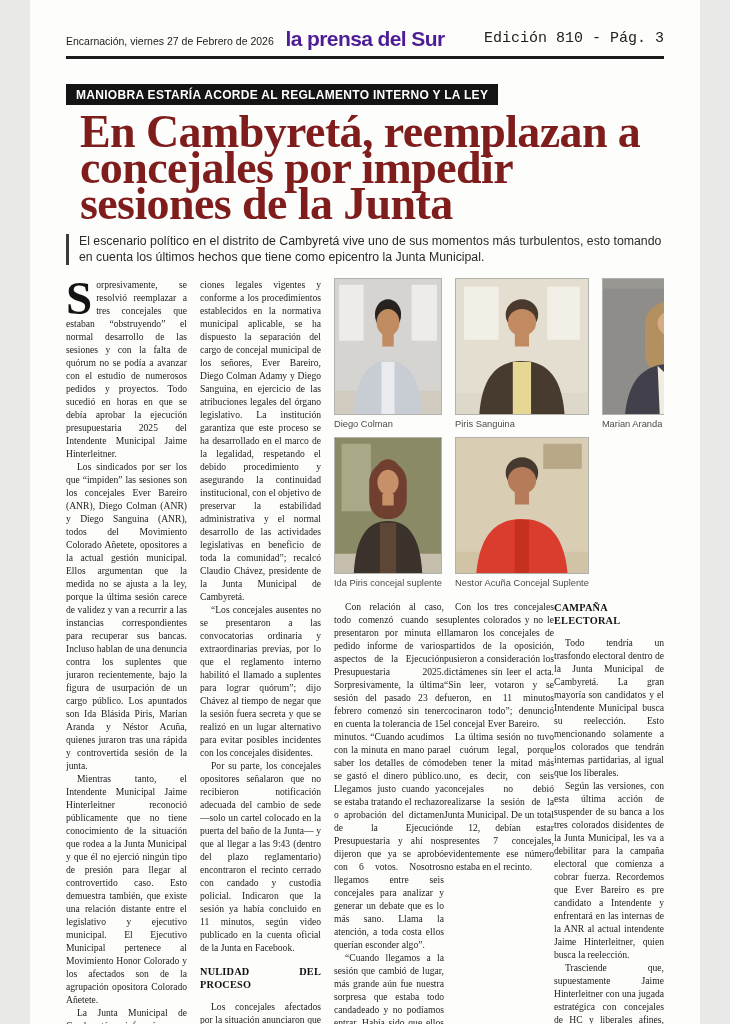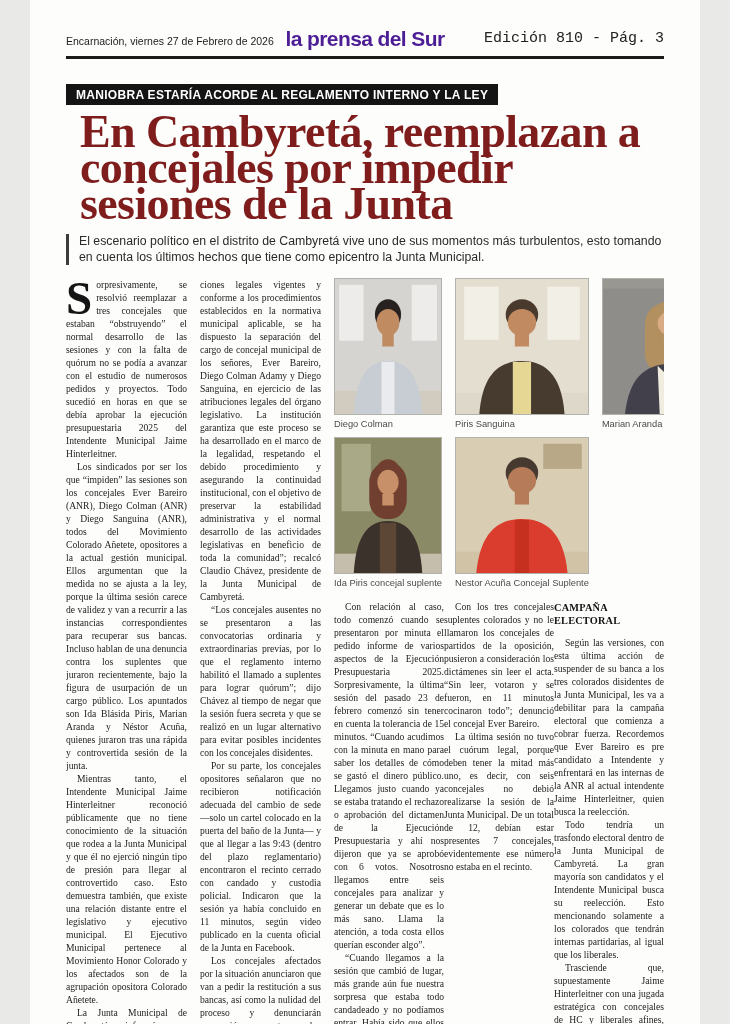--- a/index.html
+++ b/index.html
@@ -85,20 +85,21 @@
       <p>Los sindicados por ser los que “impiden” las sesiones son los concejales Ever Bareiro (ANR), Diego Colman (ANR) y Diego Sanguina (ANR), todos del Movimiento Colorado Añetete, opositores a la actual gestión municipal. Ellos argumentan que la medida no se ajusta a la ley, porque la última sesión carece de validez y van a recurrir a las instancias correspondientes para recuperar sus bancas. Incluso hablan de una denuncia contra los suplentes que juraron recientemente, bajo la figura de usurpación de un cargo público. Los apuntados son Ida Blásida Piris, Marian Aranda y Néstor Acuña, quienes juraron tras una rápida y controvertida sesión de la junta.</p>
       <p>Mientras tanto, el Intendente Municipal Jaime Hinterleitner reconoció públicamente que no tiene conocimiento de la situación que rodea a la Junta Municipal y que él no ejerció ningún tipo de presión para llegar al controvertido caso. Esto demuestra también, que existe una relación distante entre el legislativo y ejecutivo municipal. El Ejecutivo Municipal pertenece al Movimiento Honor Colorado y los afectados son de la agrupación opositora Colorado Añetete.</p>
       <p>La Junta Municipal de Cambyretá informó que después de varias convocatorias sin lograr el número legal requerido para sesionar, el presidente Claudio Chávez (PLRA) optó por aplicar lo establecido en la Ley Orgánica Municipal N.º 3966/2010 y en el Reglamento Interno (Resolución N.º 106/2011), procediendo a la convocatoria de concejales suplentes.</p>
 
     </div>
 
     <div class="col">
       <p class="flush">ciones legales vigentes y conforme a los procedimientos establecidos en la normativa municipal aplicable, se ha dispuesto la separación del cargo de concejal municipal de los señores, Ever Bareiro, Diego Colman Adamy y Diego Sanguina, en ejercicio de las atribuciones legales del órgano legislativo. La institución garantiza que este proceso se ha desarrollado en el marco de la legalidad, respetando el debido procedimiento y asegurando la continuidad institucional, con el objetivo de preservar la estabilidad administrativa y el normal desarrollo de las actividades legislativas en beneficio de toda la comunidad”; recalcó Claudio Chávez, presidente de la Junta Municipal de Cambyretá.</p>
       <p>“Los concejales ausentes no se presentaron a las convocatorias ordinaria y extraordinarias previas, por lo que el reglamento interno habilitó el llamado a suplentes para lograr quórum”; dijo Chávez al tiempo de negar que la sesión fuera secreta y que se realizó en un lugar alternativo para evitar posibles incidentes con los concejales disidentes.</p>
       <p>Por su parte, los concejales opositores señalaron que no recibieron notificación adecuada del cambio de sede —solo un cartel colocado en la puerta del baño de la Junta— y que al llegar a las 9:43 (dentro del plazo reglamentario) encontraron el recinto cerrado con candado y custodia policial. Indicaron que la sesión ya había concluido en 11 minutos, según video publicado en la cuenta oficial de la Junta en Facebook.</p>
+      <h3>NULIDAD DEL PROCESO</h3>
       <p>Los concejales afectados por la situación anunciaron que van a pedir la restitución a sus bancas, así como la nulidad del proceso y denunciarán usurpación contra los concejales suplentes. Además, informaron que pedirán la intervención de la Contraloría General de la República para que se investigue el procedimiento realizado y las actuaciones administrativas vinculadas al caso.</p>
     </div>
 
     <div class="right-area">
 
       <div class="photo-grid">
 
         <figure class="photo-card">
           <div class="photo">
             <svg viewBox="0 0 130 140" preserveAspectRatio="none">
@@ -192,21 +193,21 @@
           <p>“Cuando llegamos a la sesión que cambió de lugar, más grande aún fue nuestra sorpresa que estaba todo candadeado y no podíamos entrar. Había sido que ellos ya le habían hecho jurar a los suplentes, sin quórum. Nosotros tranquilamente los seis concejales podemos llamar a los otros suplentes y hacerles jurar también, si vamos a aplicar la misma ley. Y la irresponsabilidad de los que asumieron, ellos sin</p>
         </div>
 
         <div class="col">
           <p>Con los tres concejales suplentes colorados y no le llamaron los concejales de partidos de la oposición, pusieron a consideración los dictámenes sin leer el acta. “Sin leer, votaron y se fueron, en 11 minutos cocinaron todo”; denunció el concejal Ever Bareiro.</p>
           <p>La última sesión no tuvo el cuórum legal, porque deben tener la mitad más uno, es decir, con seis concejales no debió realizarse la sesión de la Junta Municipal. De un total de 12, debían estar presentes 7 concejales, evidentemente ese número no estaba en el recinto.</p>
         </div>
 
         <div class="col">
           <h3 class="first">CAMPAÑA ELECTORAL</h3>
+          <p>Todo tendría un trasfondo electoral dentro de la Junta Municipal de Cambyretá. La gran mayoría son candidatos y el Intendente Municipal busca su reelección. Esto mencionando solamente a los colorados que tendrán internas partidarias, al igual que los liberales.</p>
           <p>Según las versiones, con esta última acción de suspender de su banca a los tres colorados disidentes de la Junta Municipal, les va a debilitar para la campaña electoral que comienza a cobrar fuerza. Recordemos que Ever Bareiro es pre candidato a Intendente y enfrentará en las internas de la ANR al actual intendente Jaime Hinterleitner, quien busca la reelección.</p>
-          <p>Todo tendría un trasfondo electoral dentro de la Junta Municipal de Cambyretá. La gran mayoría son candidatos y el Intendente Municipal busca su reelección. Esto mencionando solamente a los colorados que tendrán internas partidarias, al igual que los liberales.</p>
           <p>Trasciende que, supuestamente Jaime Hinterleitner con una jugada estratégica con concejales de HC y liberales afines, lograron armar una maniobra para lograr que su ejecución presupuestaria 2025 sea aprobada en tiempo récord y así evitar los cuestionamientos de los concejales de Colorado Añetete. Y con ello, minimizar el impacto ante la opinión pública cada vez más dividida en el distrito de Cambyretá.</p>
         </div>
 
       </div>
     </div>
   </div>
 </div>
 
 </body></html>

